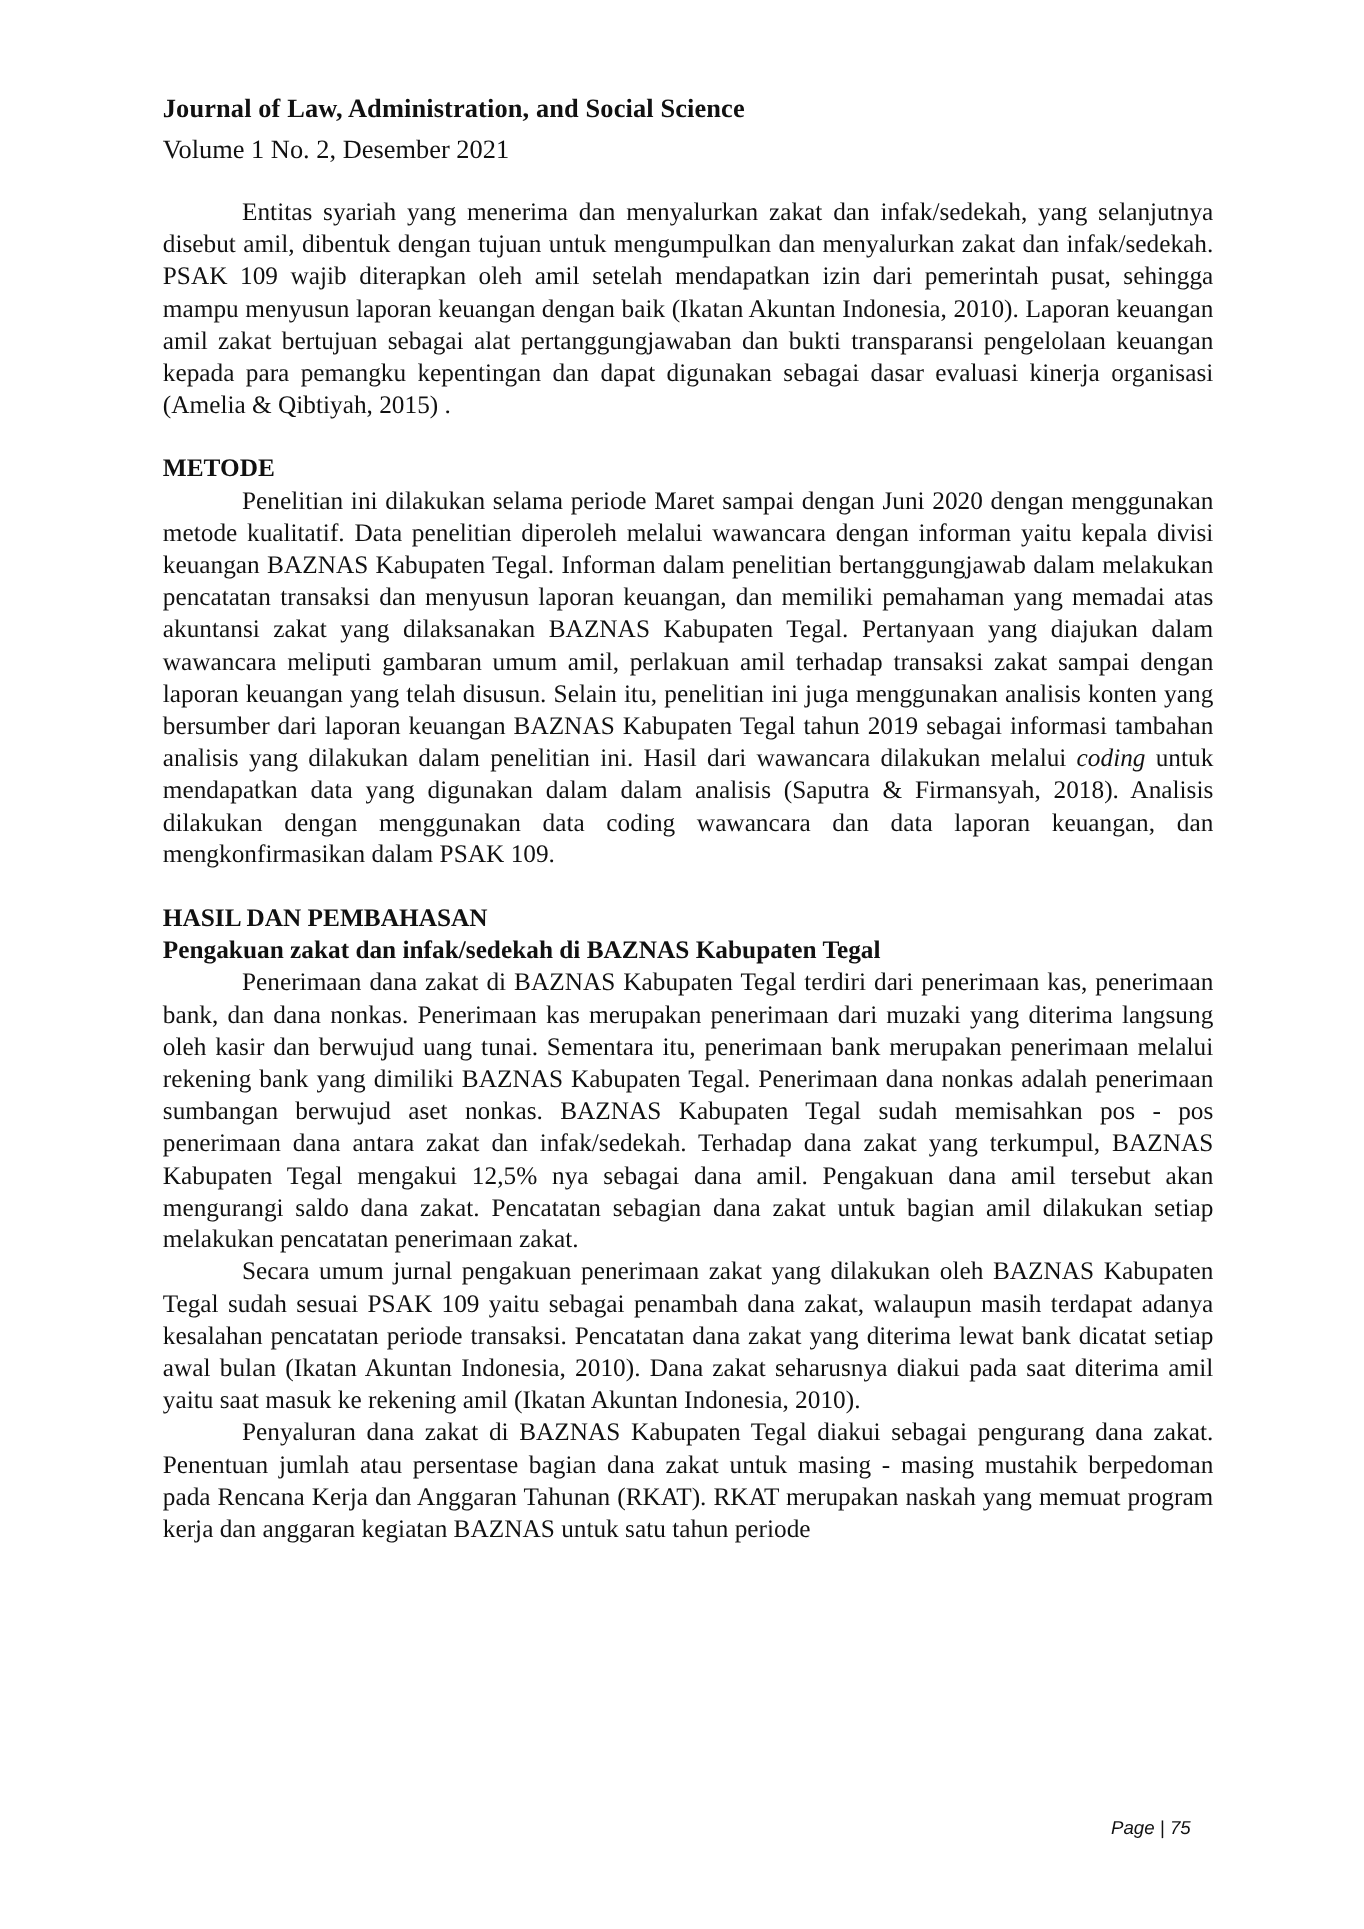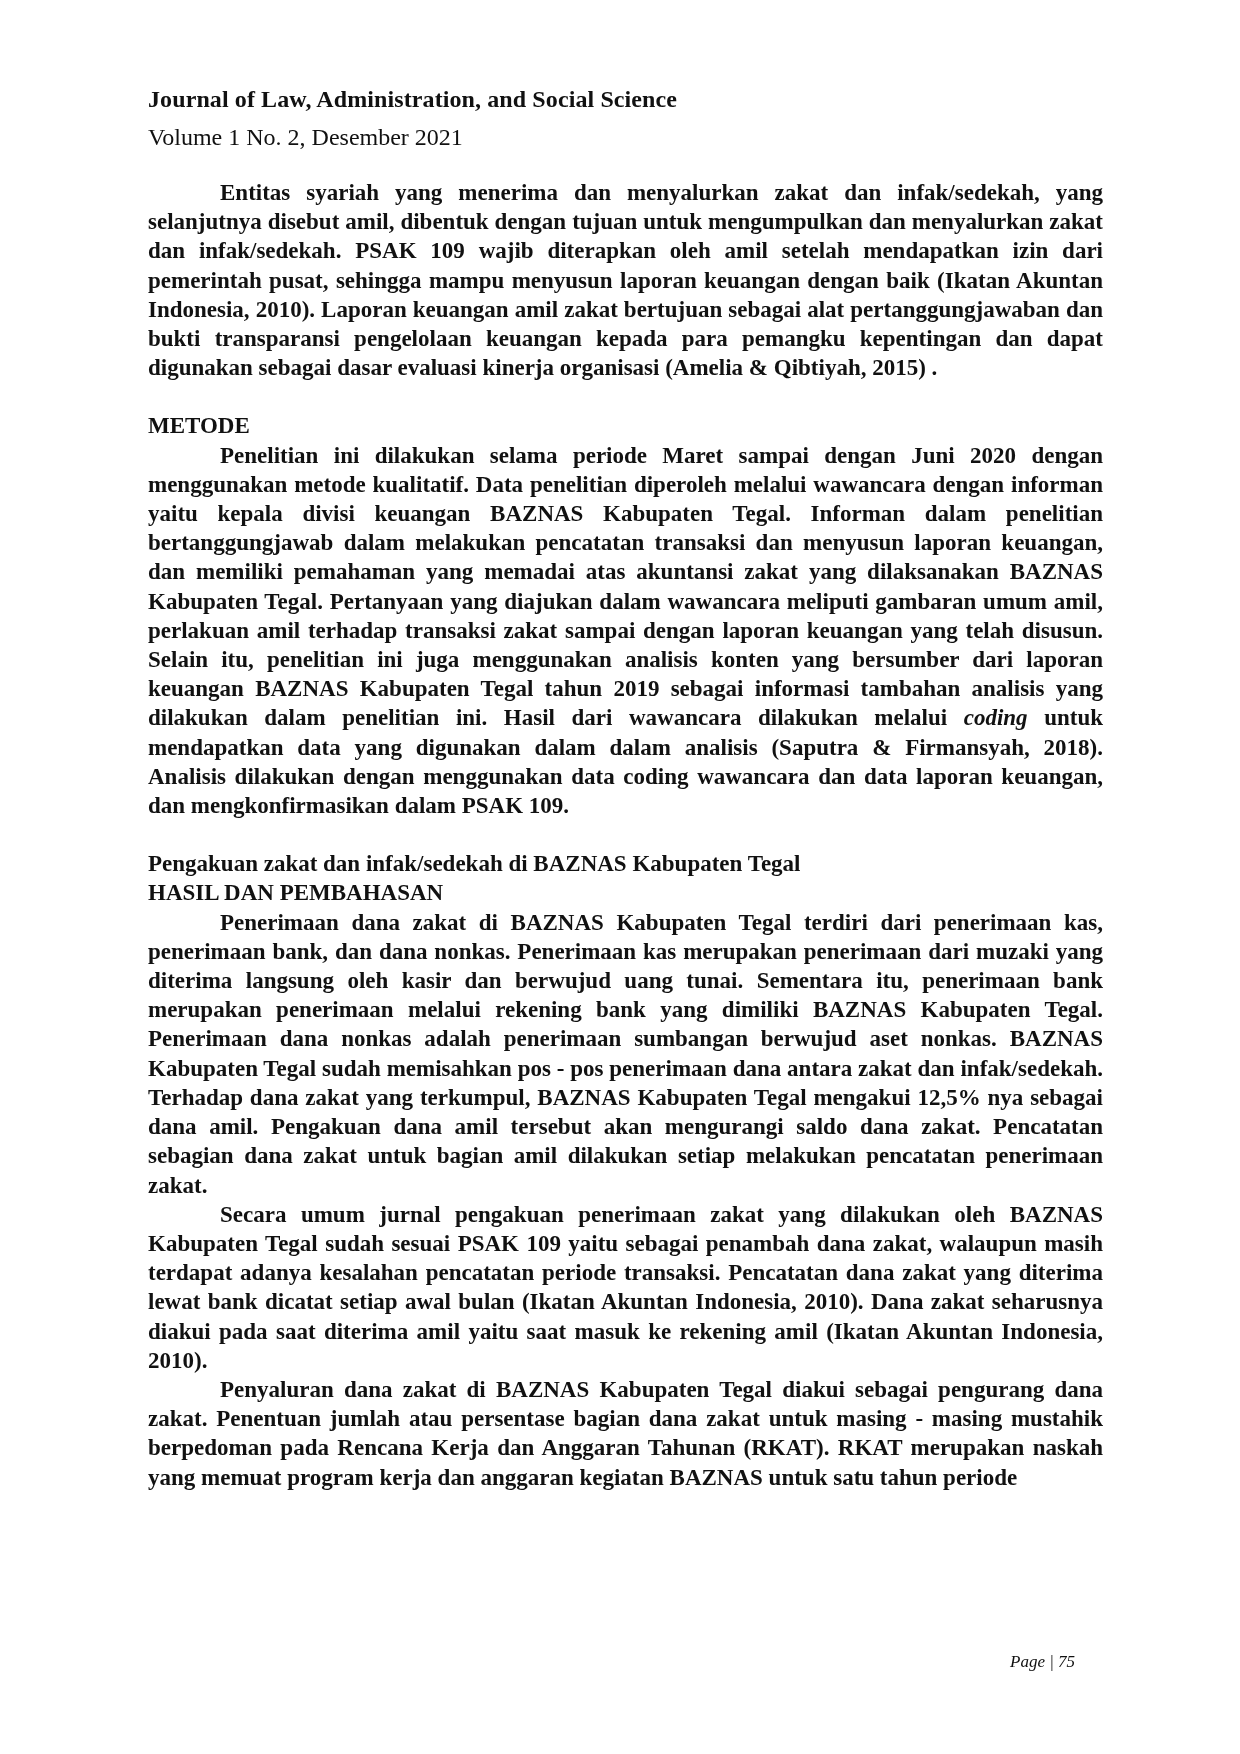--- a/index.html
+++ b/index.html
@@ -2,41 +2,41 @@
 <html><head>
 <meta charset="utf-8">
 <style>
   html, body { margin: 0; padding: 0; background: #ffffff; }
   body { width: 1240px; height: 1754px; position: relative; overflow: hidden; color: #111111; font-family: "Liberation Serif", "DejaVu Serif", serif; }
   .page { position: absolute; left: 148px; top: 0; width: 955px; }
   .journal-title { position: absolute; top: 58px; left: 0; font-weight: bold; font-size: 24px; letter-spacing: 0.1px; margin-top: 28px; }
   .volume { position: absolute; top: 96px; left: 0; font-size: 24px; margin-top: 28px; }
   .body { position: absolute; top: 178px; left: 0; width: 955px; font-size: 23px; line-height: 29.2px; }
   .body p { margin: 0; text-align: justify; }
-  .indent { text-indent: 72px; font-weight: bold; }
+  .indent { text-indent: 72px; }
   .section-heading { font-weight: bold; margin: 0; }
   .gap { height: 29px; }
-  .footer { position: absolute; top: 1652px; left: 1010px; font-family: Liberation Serif, serif; font-style: italic; font-size: 17px; color: #111; }
+  .footer { position: absolute; top: 1652px; left: 1010px; font-family: Liberation Sans, sans-serif; font-style: italic; font-size: 17px; color: #111; }
 </style>
 </head>
 <body>
 
 <div class="page">
   <div class="journal-title">Journal of Law, Administration, and Social Science</div>
   <div class="volume">Volume 1 No. 2, Desember 2021</div>
 
   <div class="body">
     <p class="indent">Entitas syariah yang menerima dan menyalurkan zakat dan infak/sedekah, yang selanjutnya disebut amil, dibentuk dengan tujuan untuk mengumpulkan dan menyalurkan zakat dan infak/sedekah. PSAK 109 wajib diterapkan oleh amil setelah mendapatkan izin dari pemerintah pusat, sehingga mampu menyusun laporan keuangan dengan baik (Ikatan Akuntan Indonesia, 2010). Laporan keuangan amil zakat bertujuan sebagai alat pertanggungjawaban dan bukti transparansi pengelolaan keuangan kepada para pemangku kepentingan dan dapat digunakan sebagai dasar evaluasi kinerja organisasi (Amelia &amp; Qibtiyah, 2015) .</p>
 
     <div class="gap"></div>
     <p class="section-heading">METODE</p>
     <p class="indent"><span>Penelitian ini dilakukan selama periode Maret sampai dengan Juni 2020 dengan menggunakan metode kualitatif. Data penelitian diperoleh melalui wawancara dengan informan yaitu kepala divisi keuangan BAZNAS Kabupaten Tegal. Informan dalam penelitian bertanggungjawab dalam melakukan pencatatan transaksi dan menyusun laporan keuangan, dan memiliki pemahaman yang memadai atas akuntansi zakat yang dilaksanakan BAZNAS Kabupaten Tegal. Pertanyaan yang diajukan dalam wawancara meliputi gambaran umum amil, perlakuan amil terhadap transaksi zakat sampai dengan laporan keuangan yang telah disusun. Selain itu, penelitian ini juga menggunakan analisis konten yang bersumber dari laporan keuangan BAZNAS Kabupaten Tegal tahun 2019 sebagai informasi tambahan analisis yang dilakukan dalam penelitian ini. Hasil dari wawancara dilakukan melalui </span><em>coding</em><span> untuk mendapatkan data yang digunakan dalam dalam analisis (Saputra &amp; Firmansyah, 2018). Analisis dilakukan dengan menggunakan data coding wawancara dan data laporan keuangan, dan mengkonfirmasikan dalam PSAK 109.</span></p>
 
     <div class="gap"></div>
+    <p class="section-heading">HASIL DAN PEMBAHASAN</p>
     <p class="section-heading">Pengakuan zakat dan infak/sedekah di BAZNAS Kabupaten Tegal</p>
-    <p class="section-heading">HASIL DAN PEMBAHASAN</p>
     <p class="indent">Penerimaan dana zakat di BAZNAS Kabupaten Tegal terdiri dari penerimaan kas, penerimaan bank, dan dana nonkas. Penerimaan kas merupakan penerimaan dari muzaki yang diterima langsung oleh kasir dan berwujud uang tunai. Sementara itu, penerimaan bank merupakan penerimaan melalui rekening bank yang dimiliki BAZNAS Kabupaten Tegal. Penerimaan dana nonkas adalah penerimaan sumbangan berwujud aset nonkas. BAZNAS Kabupaten Tegal sudah memisahkan pos - pos penerimaan dana antara zakat dan infak/sedekah. Terhadap dana zakat yang terkumpul, BAZNAS Kabupaten Tegal mengakui 12,5% nya sebagai dana amil. Pengakuan dana amil tersebut akan mengurangi saldo dana zakat. Pencatatan sebagian dana zakat untuk bagian amil dilakukan setiap melakukan pencatatan penerimaan zakat.</p>
     <p class="indent">Secara umum jurnal pengakuan penerimaan zakat yang dilakukan oleh BAZNAS Kabupaten Tegal sudah sesuai PSAK 109 yaitu sebagai penambah dana zakat, walaupun masih terdapat adanya kesalahan pencatatan periode transaksi. Pencatatan dana zakat yang diterima lewat bank dicatat setiap awal bulan (Ikatan Akuntan Indonesia, 2010). Dana zakat seharusnya diakui pada saat diterima amil yaitu saat masuk ke rekening amil (Ikatan Akuntan Indonesia, 2010).</p>
     <p class="indent">Penyaluran dana zakat di BAZNAS Kabupaten Tegal diakui sebagai pengurang dana zakat. Penentuan jumlah atau persentase bagian dana zakat untuk masing - masing mustahik berpedoman pada Rencana Kerja dan Anggaran Tahunan (RKAT). RKAT merupakan naskah yang memuat program kerja dan anggaran kegiatan BAZNAS untuk satu tahun periode</p>
   </div>
 </div>
 
 <div class="footer">Page | 75</div>
 
 </body></html>

